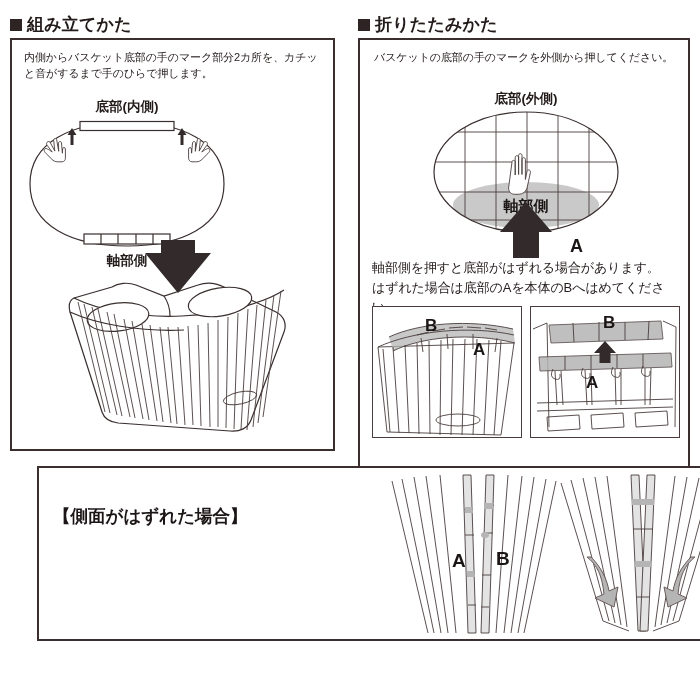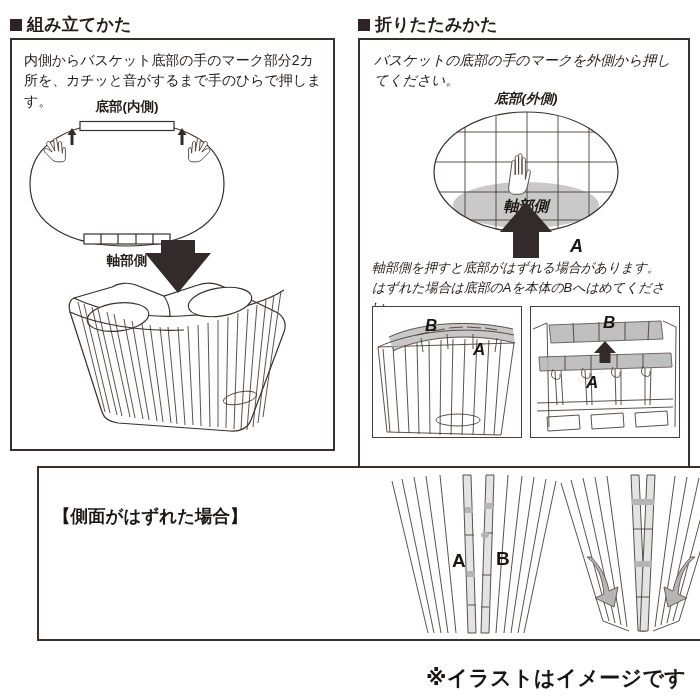--- a/index.html
+++ b/index.html
@@ -26,26 +26,26 @@
   }
 
   
   .panel{
     position:absolute;
     border:2px solid #3a2e2e;
     background:#fff;
     box-sizing:border-box;
   }
   #panel-assemble{left:10px;top:38px;width:325px;height:413px;}
-  #panel-fold{left:358px;top:38px;width:332px;height:499px;font-style:italic;}
+  #panel-fold{left:358px;top:38px;width:332px;height:499px;}
   #panel-side{left:10px;top:466px;width:680px;height:175px;margin-left:27px;}
 
   .ptext{
     position:absolute;
-    font-size:14px;line-height:1.45;
+    font-size:11px;line-height:1.45;
     color:#231a1a;
     letter-spacing:-0.1px;
     white-space:pre-line;
   }
   #assemble-text{left:12px;top:10px;width:302px;}
   #fold-text{left:14px;top:10px;width:306px;}
   #fold-note{left:12px;top:218px;width:312px;font-size:13px;line-height:1.5;}
 
   .cap{
     position:absolute;
@@ -428,15 +428,14 @@
         <path d="M40 86 C 50 96, 56 108, 58 120 l9 -4 l-4 20 l-19 -9 l9 -4
                  C 51 104, 46 94, 36 86 Z"></path>
       </g>
       <g class="fill-gray2" stroke="#6b5c5c" stroke-width="1" transform="translate(180,0) scale(-1,1)">
         <path d="M40 86 C 50 96, 56 108, 58 120 l9 -4 l-4 20 l-19 -9 l9 -4
                  C 51 104, 46 94, 36 86 Z"></path>
       </g>
     </svg>
   </div>
 
-  <div id="footer-note">※イラストはイメージです</div>
 
 </div>
 
 </body></html>

